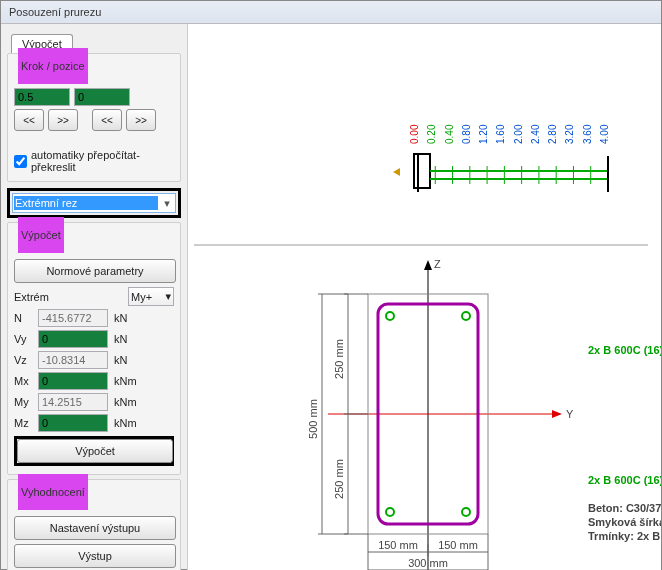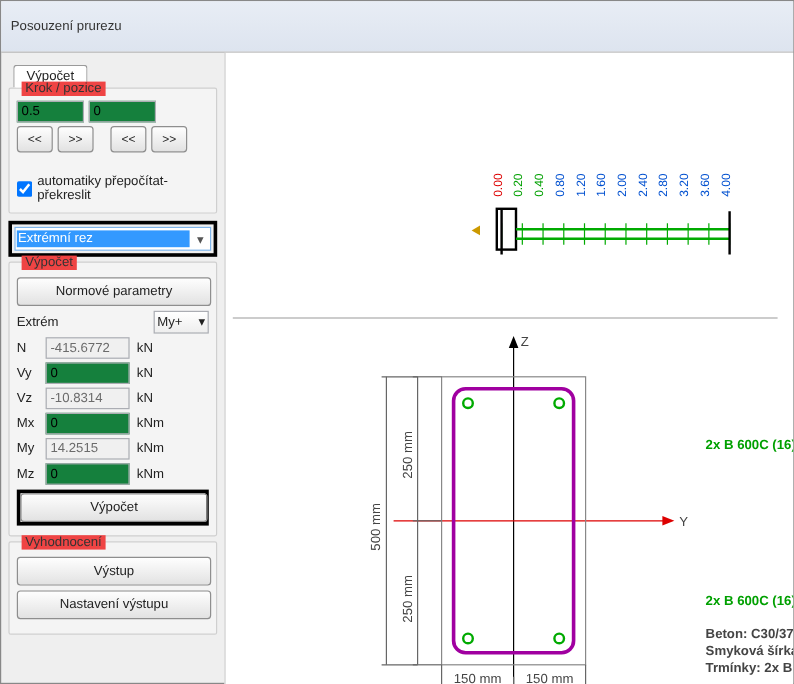--- a/index.html
+++ b/index.html
@@ -1,24 +1,24 @@
 <!DOCTYPE html>
 <html><head>
 <meta charset="utf-8">
 <style>
   html,body{margin:0;padding:0;font-family:Tahoma,Arial,sans-serif;font-size:11px;color:#222;background:#fff}
   .window{width:662px;height:570px;position:relative;background:#efefef;border:1px solid #888;box-sizing:border-box}
-  .titlebar{background:linear-gradient(#e8edf5,#dde4ef);padding:15px 8px;font-size:11px;color:#333;border-bottom:1px solid #bbb}
+  .titlebar{background:linear-gradient(#e8edf5,#dde4ef);padding:5px 8px;font-size:11px;color:#333;border-bottom:1px solid #bbb}
   .body{display:flex;height:calc(100% - 20px)}
   .left{width:186px;padding:4px 6px;box-sizing:border-box}
   .right{flex:1;position:relative;background:#fff;border-left:1px solid #ccc}
   .tab-top{display:flex;margin:6px 0 0 4px}
   .tab-top .tab{background:#fff;border:1px solid #9a9a9a;border-bottom:none;padding:3px 10px;border-radius:3px 3px 0 0;font-size:11px}
   .panel{border:1px solid #cfcfcf;background:#f4f4f4;padding:6px 6px 8px 6px;margin-top:4px;border-radius:2px}
-  .panel-title{position:relative;top:-12px;left:4px;background:#ef4444;padding:0 3px;display:inline-block;color:#333}
+  .panel-title{position:relative;top:-12px;left:4px;background:#d946ef;padding:12px 3px;display:inline-block;color:#333}
   .row{display:flex;align-items:center;margin-bottom:3px;gap:4px}
   input.txt{width:56px;height:18px;border:1px solid #abadb3;background:#15803d;padding:1px 3px;font-size:11px;box-sizing:border-box}
   input.txt.ro{background:#f0f0f0;color:#6b6b6b}
   .btn-sm{width:28px;height:20px;border:1px solid #8e8e8e;background:linear-gradient(#fefefe,#e2e2e2);border-radius:3px;font-size:10px;display:inline-flex;align-items:center;justify-content:center;cursor:default}
   .chk{display:flex;align-items:center;gap:4px;margin-top:18px}
   .chk input{margin:0}
   .combo-wrap{border:3px solid #000;padding:2px;margin-top:6px}
   .combo{width:100%;height:20px;border:1px solid #7eb4ea;background:#fff;display:flex;align-items:center;box-sizing:border-box}
   .combo span.sel{flex:1;background:#3399ff;color:#fff;padding:1px 1px;margin:1px}
   .combo .arrow{width:16px;text-align:center;color:#555}
@@ -127,24 +127,24 @@
                 <span>Výpočet</span>
               </div>
           </div>
         </div>
       </div>
 
       <div class="panel">
         <span class="panel-title">Vyhodnocení</span>
         <div style="margin-top:-6px">
           <div class="wide-btn">
+              <span>Nastavení výstupu</span>
+            </div>
+          <div class="wide-btn">
               <span>Výstup</span>
-            </div>
-          <div class="wide-btn">
-              <span>Nastavení výstupu</span>
             </div>
         </div>
       </div>
     </div>
 
     <div class="right">
       <svg class="svg-outer" width="100%" height="100%">
 
         <g transform="translate(230,10)">
           <g id="ruler-ticks">

